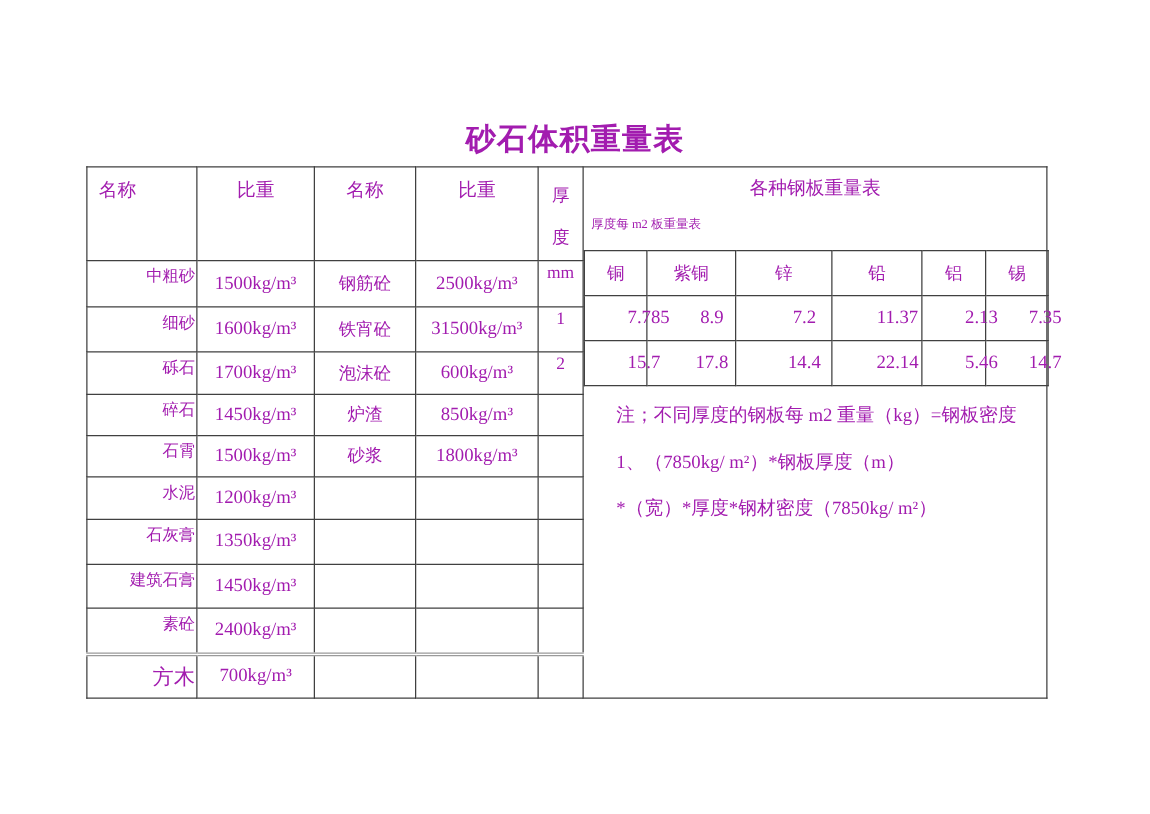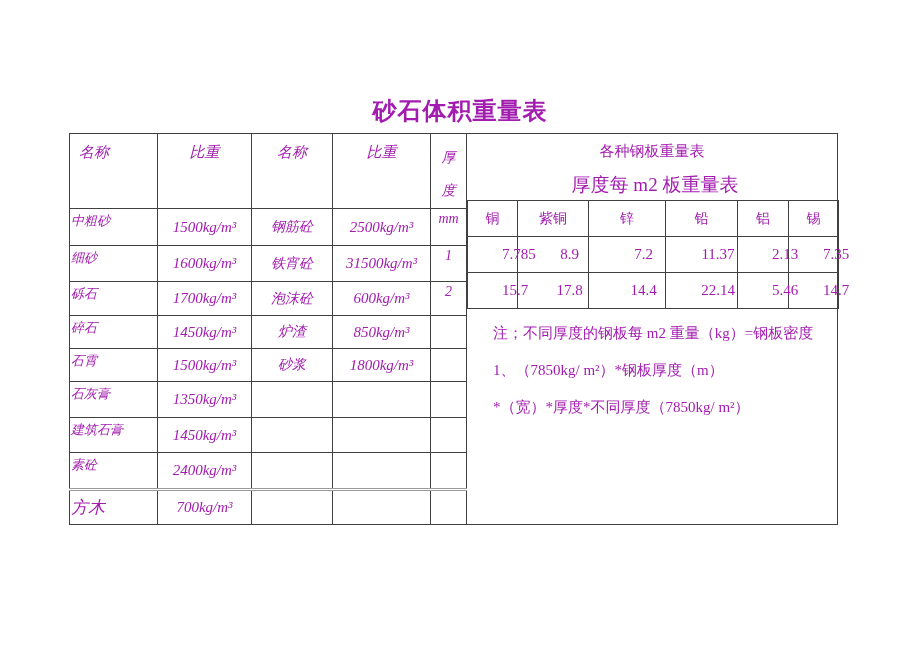--- a/index.html
+++ b/index.html
@@ -11,43 +11,43 @@
   .doc-title {
     position:absolute; top:95px; left:0; width:920px;
     text-align:center; font-size:24px; font-weight:bold; letter-spacing:1px;
   }
   .doc-table {
     position:absolute; left:69px; top:133px;
     display:flex; align-items:stretch;
   }
   table { border-collapse:collapse; table-layout:fixed; }
   .left-table { width:397px; }
-  .left-table td { border:1px solid #404040; overflow:hidden;font-style:italic; }
+  .left-table td { border:1px solid #404040; overflow:hidden; }
 
   .hdr-cell { vertical-align:top; font-size:15px; padding-top:9px; text-align:center; }
   .hdr-cell.first { text-align:left; padding-left:9px; }
   .thick-hdr { vertical-align:top; text-align:center; font-size:14px; padding-top:7px; }
   .thick-hdr span { display:block; line-height:33px; }
 
-  .name-cell  { vertical-align:top; text-align:left; font-size:13px; padding-top:3px; }
+  .name-cell  { vertical-align:top; text-align:right; font-size:13px; padding-top:3px; }
   .value-cell { vertical-align:middle; text-align:center; font-size:15px; font-family:"Liberation Serif","DejaVu Serif",serif; }
   .name2-cell { vertical-align:middle; text-align:center; font-size:14px; }
   .thick-cell { vertical-align:top; text-align:center; font-size:14px; padding-top:2px; font-family:"Liberation Serif","DejaVu Serif",serif; }
 
   .row-last td { border-top:3px double #9a9a9a; }
   .row-last .name-cell { font-size:17px; vertical-align:middle; padding-top:0; }
 
   .right-section {
     width:371px; box-sizing:border-box;
     border:1px solid #404040; border-left:none;
     display:flex; flex-direction:column;
   }
   .right-header { height:66px; box-sizing:border-box; padding-top:7px; }
   .right-header .rh-title { text-align:center; font-size:15px; line-height:20px; }
-  .right-header .rh-subtitle { text-align:center; font-size:19px; padding-left:6px; margin-top:11px; }
+  .right-header .rh-subtitle { text-align:left; font-size:10px; padding-left:6px; margin-top:11px; }
 
   .metal-table { width:371px; }
   .metal-table td { border:1px solid #404040; text-align:center; }
   .metal-table .metal-hdr td { font-size:14px; height:33px; }
   .metal-table .metal-val td { font-size:15px; height:33px; font-family:"Liberation Serif","DejaVu Serif",serif;padding-left:34px; }
 
   .notes { flex:1; padding:6px 8px 0 7px; }
   .note-line { font-size:15px; line-height:37px; white-space:nowrap;margin-left:19px; }
 </style>
 </head>
@@ -104,20 +104,27 @@
           <td class="value-cell">1450kg/m³</td>
           <td class="name2-cell">炉渣</td>
           <td class="value-cell">850kg/m³</td>
           <td class="thick-cell"></td>
         </tr>
         <tr style="height:33px">
           <td class="name-cell">石霄</td>
           <td class="value-cell">1500kg/m³</td>
           <td class="name2-cell">砂浆</td>
           <td class="value-cell">1800kg/m³</td>
+          <td class="thick-cell"></td>
+        </tr>
+        <tr style="height:34px">
+          <td class="name-cell">水泥</td>
+          <td class="value-cell">1200kg/m³</td>
+          <td class="name2-cell"></td>
+          <td class="value-cell"></td>
           <td class="thick-cell"></td>
         </tr>
         <tr style="height:36px">
           <td class="name-cell">石灰膏</td>
           <td class="value-cell">1350kg/m³</td>
           <td class="name2-cell"></td>
           <td class="value-cell"></td>
           <td class="thick-cell"></td>
         </tr>
         <tr style="height:35px">
@@ -183,18 +190,18 @@
             <td>22.14</td>
             <td>5.46</td>
             <td>14.7</td>
           </tr>
         </tbody>
       </table>
 
       <div class="notes">
         <div class="note-line">注；不同厚度的钢板每 m2 重量（kg）=钢板密度</div>
         <div class="note-line">1、（7850kg/ m²）*钢板厚度（m）</div>
-        <div class="note-line">*（宽）*厚度*不同厚度（7850kg/ m²）</div>
+        <div class="note-line">*（宽）*厚度*钢材密度（7850kg/ m²）</div>
       </div>
     </div>
 
   </div>
 </div>
 
 </body></html>

